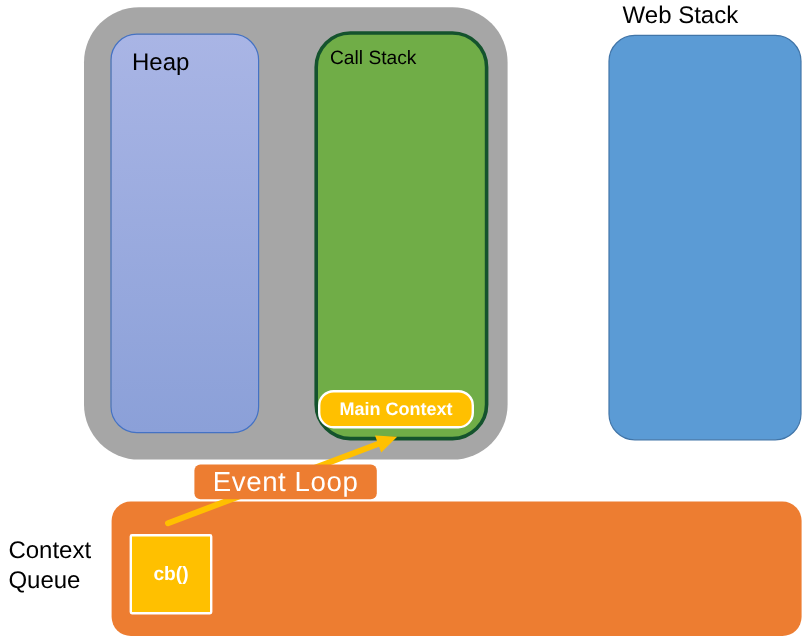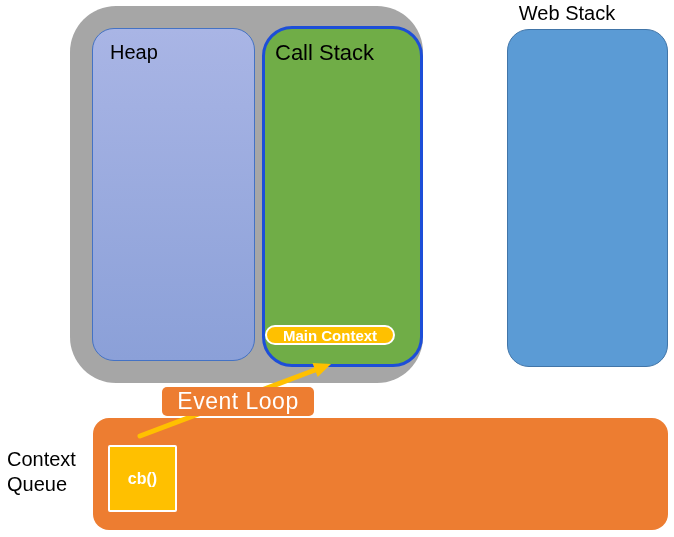--- a/index.html
+++ b/index.html
@@ -8,39 +8,39 @@
     font-family:"Liberation Sans", sans-serif; overflow:hidden;
   }
   .abs { position:absolute; box-sizing:border-box; }
 
   .runtime {
     left:70px; top:6px; width:353px; height:377px;
     border-radius:46px; background:var(--container_gray);
     z-index:1;
   }
   .heap {
-    left:92px; top:28px; width:163px; height:333px;
+    left:92px; top:28px; width:124px; height:333px;
     border-radius:22px;
     border:1.5px solid var(--heap_border);
     background:linear-gradient(180deg, var(--heap_top) 0%, var(--heap_bottom) 100%);
     z-index:2;
     padding:12px 0 0 17px;
     font-size:20px; color:var(--label_black);
   }
   .call-stack {
-    left:262px; top:26px; width:161px; height:341px;
+    left:262px; top:26px; width:145px; height:341px;
     border-radius:30px;
-    border:3px solid #1d4ed8;
+    border:3px solid #14532d;
     background:var(--call_stack_green);
     z-index:2;
     padding:11px 0 0 10px;
-    font-size:22px; color:var(--label_black);
+    font-size:16px; color:var(--label_black);
   }
   .main-context {
-    left:265px; top:325px; width:130px; height:20px;
+    left:265px; top:325px; width:130px; height:32px;
     border-radius:13px;
     border:2.5px solid #ffffff;
     background:var(--gold);
     z-index:4;
     display:flex; align-items:center; justify-content:center;
     color:var(--badge_text); font-size:15px; font-weight:bold;
   }
   .web-apis-label {
     left:506px; top:2px; width:122px;
     text-align:center; font-size:20px; color:var(--label_black);

